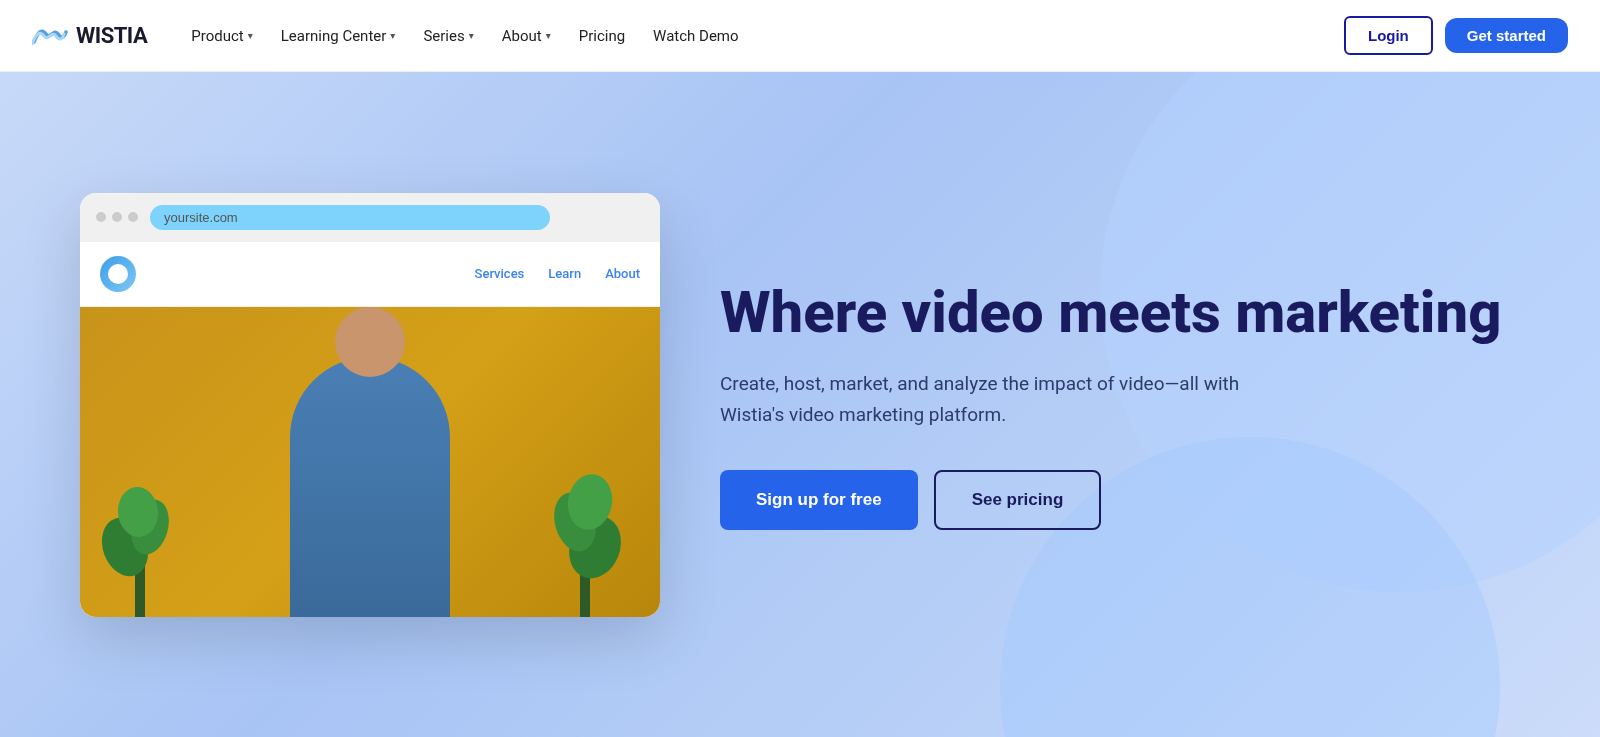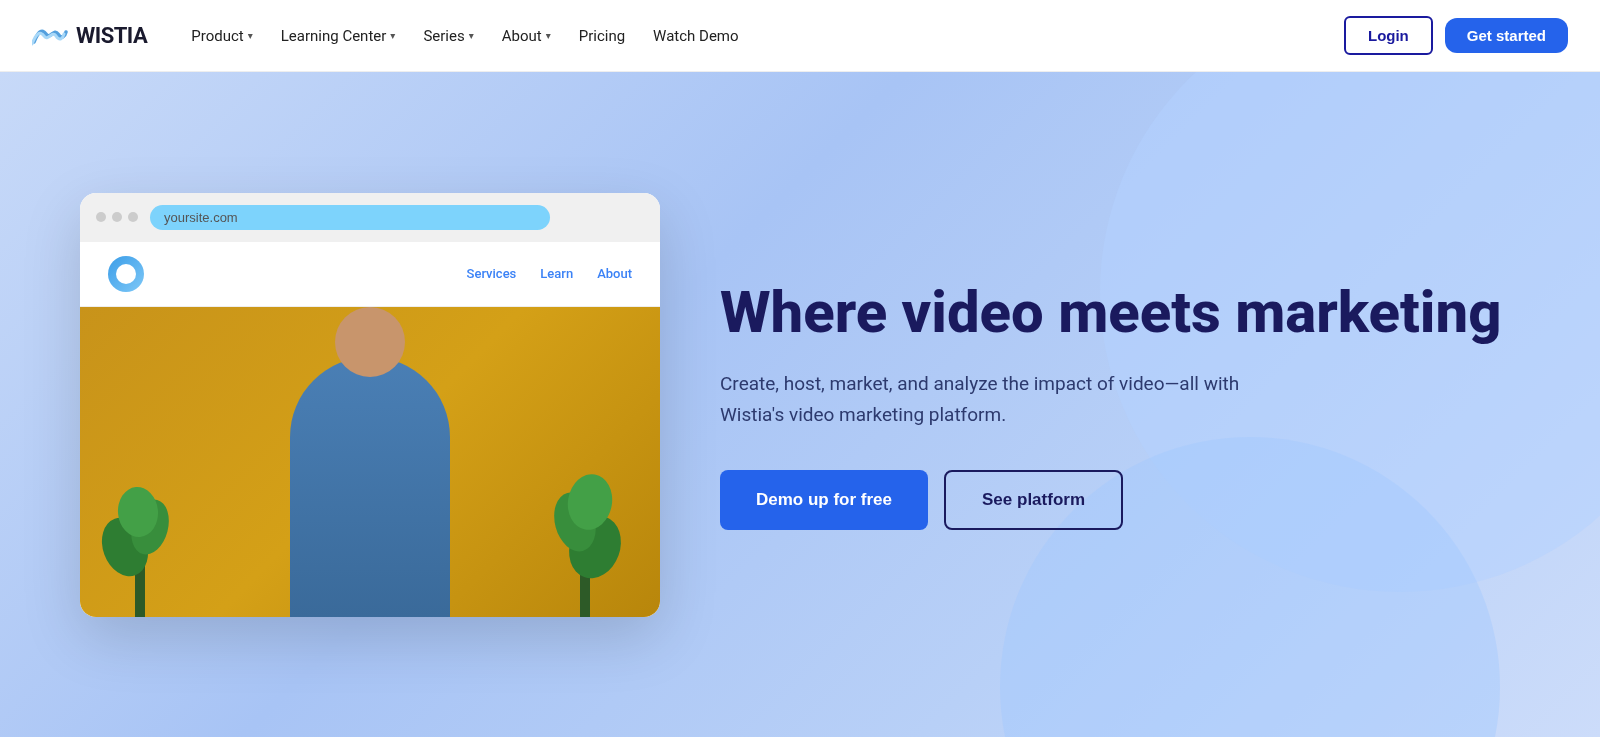--- a/index.html
+++ b/index.html
@@ -159,21 +159,21 @@
       max-width: 400px;
     }
     .browser-content {
       background: #fff;
       padding: 0;
     }
     .site-nav {
       display: flex;
       align-items: center;
       justify-content: space-between;
-      padding: 14px 28px;
+      padding: 14px 20px;
       border-bottom: 1px solid #eee;
     }
     .site-logo-placeholder {
       width: 36px;
       height: 36px;
       background: linear-gradient(135deg, #3b9de8, #7ec8f7);
       border-radius: 50%;
       display: flex;
       align-items: center;
       justify-content: center;
@@ -427,17 +427,17 @@
 
         </div>
       </div>
     </div>
   </div>
 
   <div class="hero-text">
     <h1 class="hero-title">Where video meets marketing</h1>
     <p class="hero-subtitle">Create, host, market, and analyze the impact of video—all with Wistia's video marketing platform.</p>
     <div class="hero-buttons">
-      <button class="btn-signup">Demo up for free</button>
-      <button class="btn-see-pricing">See platform</button>
+      <button class="btn-signup">Sign up for free</button>
+      <button class="btn-see-pricing">See pricing</button>
     </div>
   </div>
 </section>
 
 </body></html>

